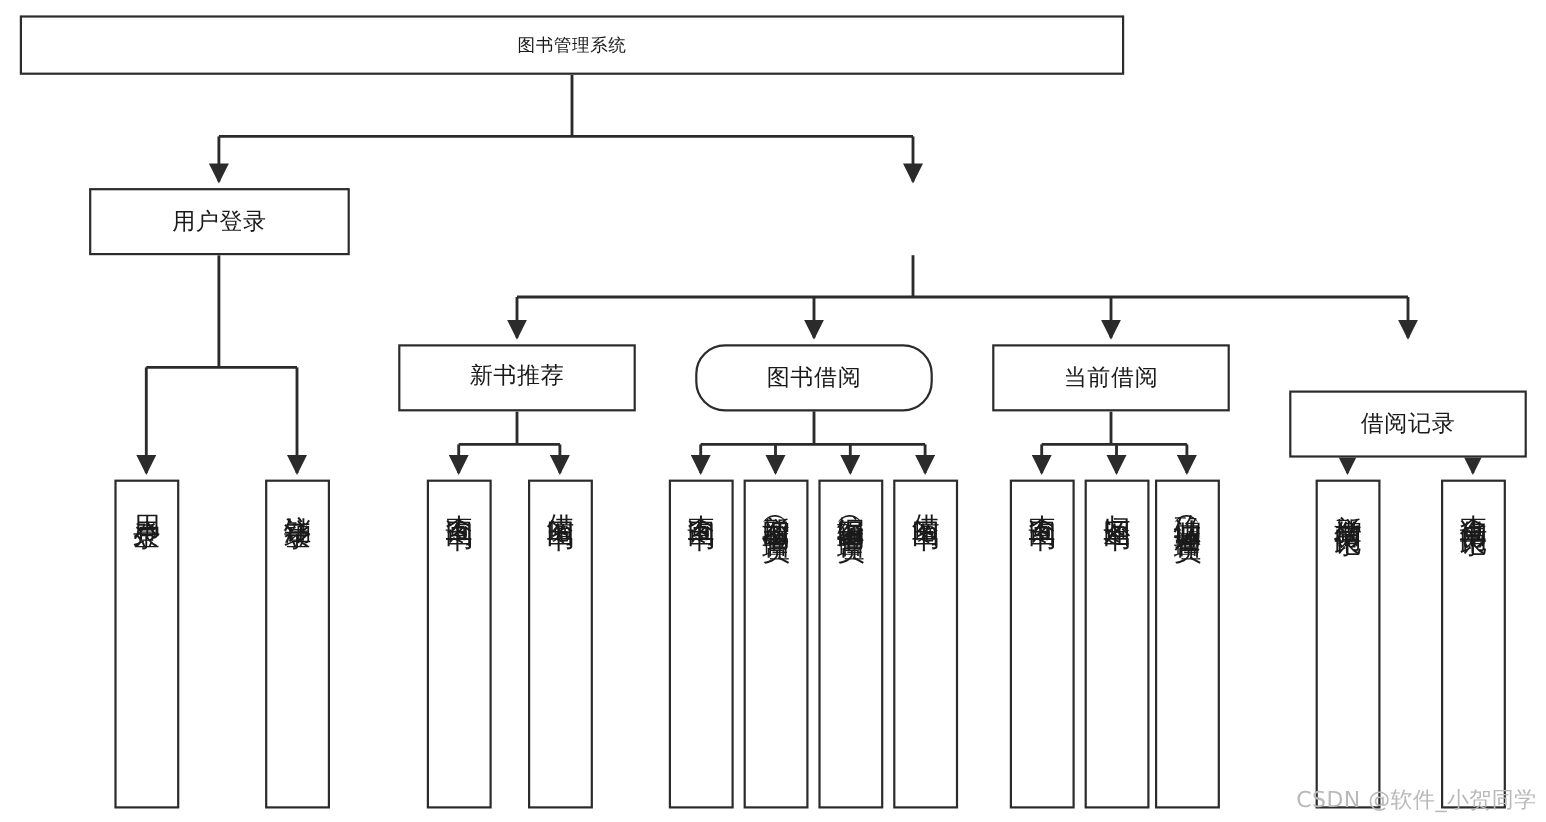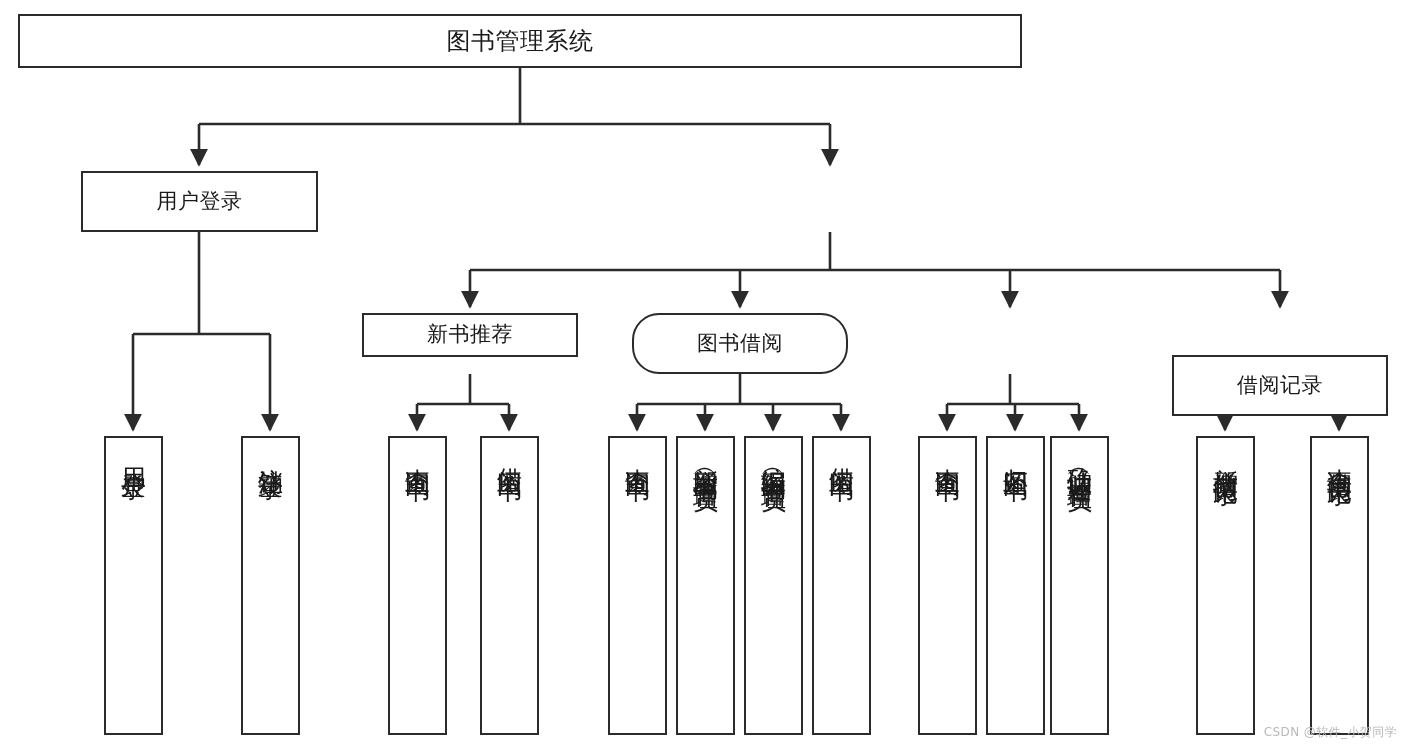--- a/index.html
+++ b/index.html
@@ -29,42 +29,42 @@
     text-align:center;
     line-height:1.12;
     letter-spacing:0.5px;
   }
 
   
   .node.horiz .label{
     writing-mode:horizontal-tb;
     font-size:21px;
   }
-  .node.root .label{font-size:24px;}
+  .node.root .label{font-size:16px;}
 
   
   .node.vert{
     align-items:flex-start;
     justify-content:center;
     padding-top:10px;
   }
   .node.vert .label{
     writing-mode:vertical-rl;
     text-orientation:upright;
     font-size:25px;
     line-height:1.0;
     letter-spacing:3px;
     white-space:nowrap;
   }
 
   #watermark{
     position:absolute;
     right:8px;
     bottom:6px;
-    font-size:12px;
+    font-size:20px;
     color:#b9b9b9;
     letter-spacing:0.4px;
     font-family:"DejaVu Sans","Liberation Sans",sans-serif;
     white-space:nowrap;
   }
 </style>
 </head>
 <body>
 
 <div id="diagram">
@@ -120,25 +120,28 @@
   </svg>
 
   <div class="node horiz root" style="left: 18px; top: 14px; width: 1004px; height: 54px; border-color: rgb(43, 43, 43); background: rgb(255, 255, 255); color: rgb(26, 26, 26);">
     <span class="label">图书管理系统</span>
   </div>
 
   <div class="node horiz" style="left: 81px; top: 171px; width: 237px; height: 61px; border-color: rgb(43, 43, 43); background: rgb(255, 255, 255); color: rgb(26, 26, 26);">
     <span class="label">用户登录</span>
   </div>
 
-  <div class="node horiz" style="left: 362px; top: 313px; width: 216px; height: 44px; border-color: rgb(43, 43, 43); background: rgb(255, 255, 255); color: rgb(26, 26, 26);">
+  <div class="node horiz" style="left: 362px; top: 313px; width: 216px; height: 61px; border-color: rgb(43, 43, 43); background: rgb(255, 255, 255); color: rgb(26, 26, 26); font-family: Liberation Mono, monospace;">
     <span class="label">新书推荐</span>
   </div>
   <div class="node horiz" style="left: 632px; top: 313px; width: 216px; height: 61px; border-color: rgb(43, 43, 43); background: rgb(255, 255, 255); color: rgb(26, 26, 26); border-radius: 27px;">
     <span class="label">图书借阅</span>
+  </div>
+  <div class="node horiz" style="left: 902px; top: 313px; width: 216px; height: 61px; border-color: rgb(43, 43, 43); background: rgb(255, 255, 255); color: rgb(26, 26, 26);">
+    <span class="label">当前借阅</span>
   </div>
   <div class="node horiz" style="left: 1172px; top: 313px; width: 216px; height: 61px; border-color: rgb(43, 43, 43); background: rgb(255, 255, 255); color: rgb(26, 26, 26); margin-top: 42px;">
     <span class="label">借阅记录</span>
   </div>
 
   <div class="node vert" style="left: 104px; top: 436px; width: 59px; height: 299px; border-color: rgb(43, 43, 43); background: rgb(255, 255, 255); color: rgb(26, 26, 26);">
     <span class="label">用户登录</span>
   </div>
   <div class="node vert" style="left: 241px; top: 436px; width: 59px; height: 299px; border-color: rgb(43, 43, 43); background: rgb(255, 255, 255); color: rgb(26, 26, 26);">
     <span class="label">注销登录</span>

